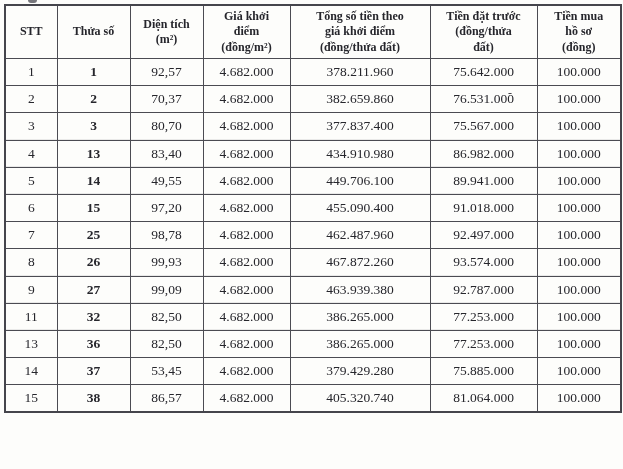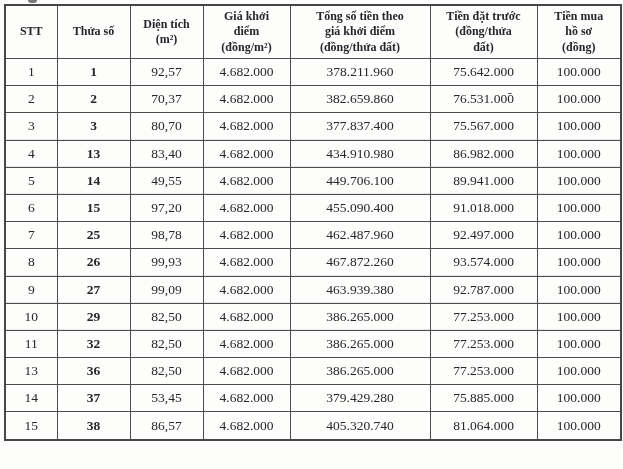--- a/index.html
+++ b/index.html
@@ -188,29 +188,20 @@
         <tr>
           <td>9</td>
           <td>27</td>
           <td>99,09</td>
           <td>4.682.000</td>
           <td>463.939.380</td>
           <td>92.787.000</td>
           <td>100.000</td>
         </tr>
         <tr>
-          <td>10</td>
-          <td>29</td>
-          <td>82,50</td>
-          <td>4.682.000</td>
-          <td>386.265.000</td>
-          <td>77.253.000</td>
-          <td>100.000</td>
-        </tr>
-        <tr>
           <td>11</td>
           <td>32</td>
           <td>82,50</td>
           <td>4.682.000</td>
           <td>386.265.000</td>
           <td>77.253.000</td>
           <td>100.000</td>
         </tr>
         <tr>
           <td>13</td>

